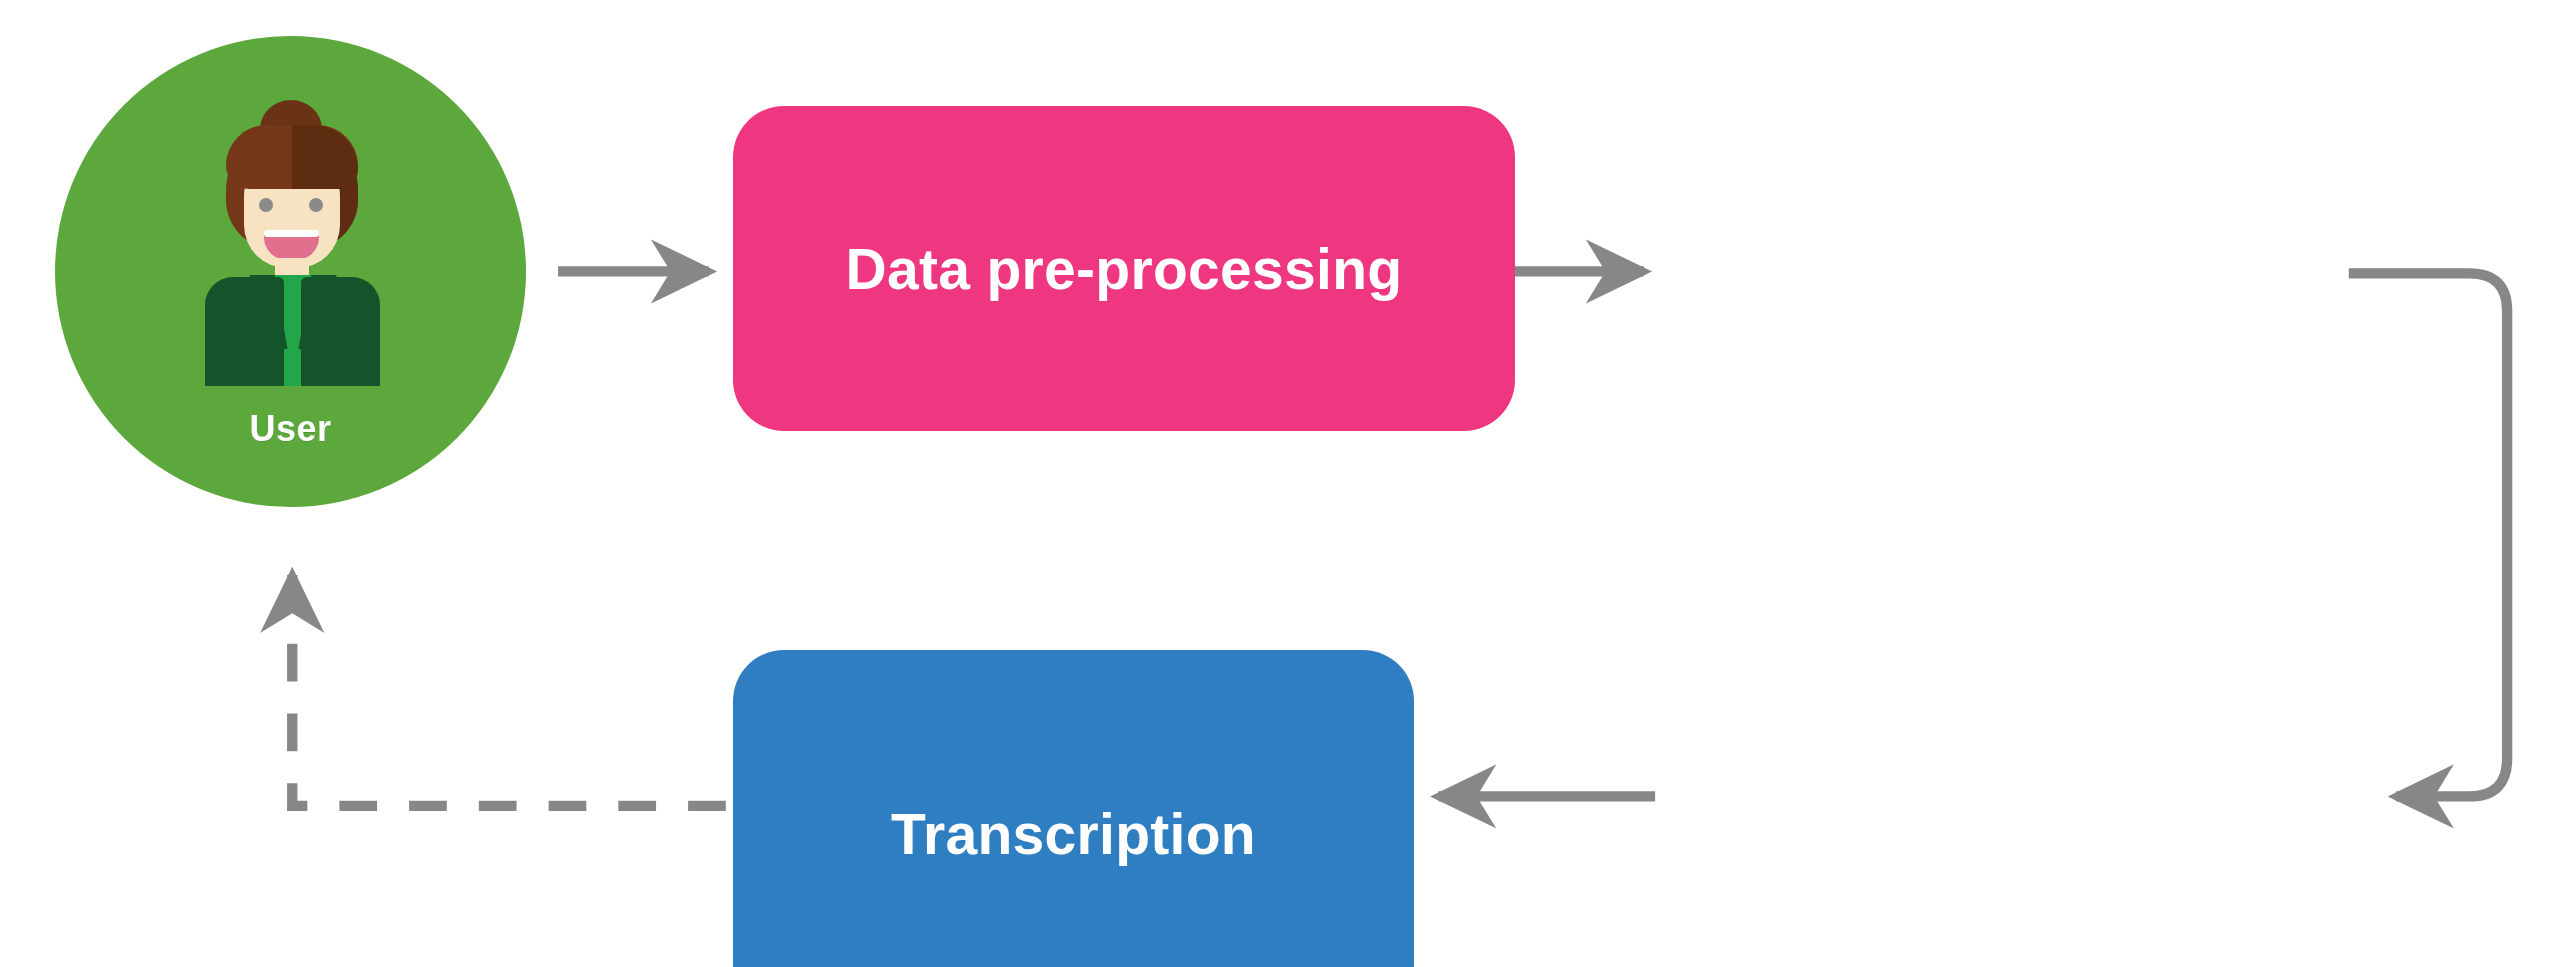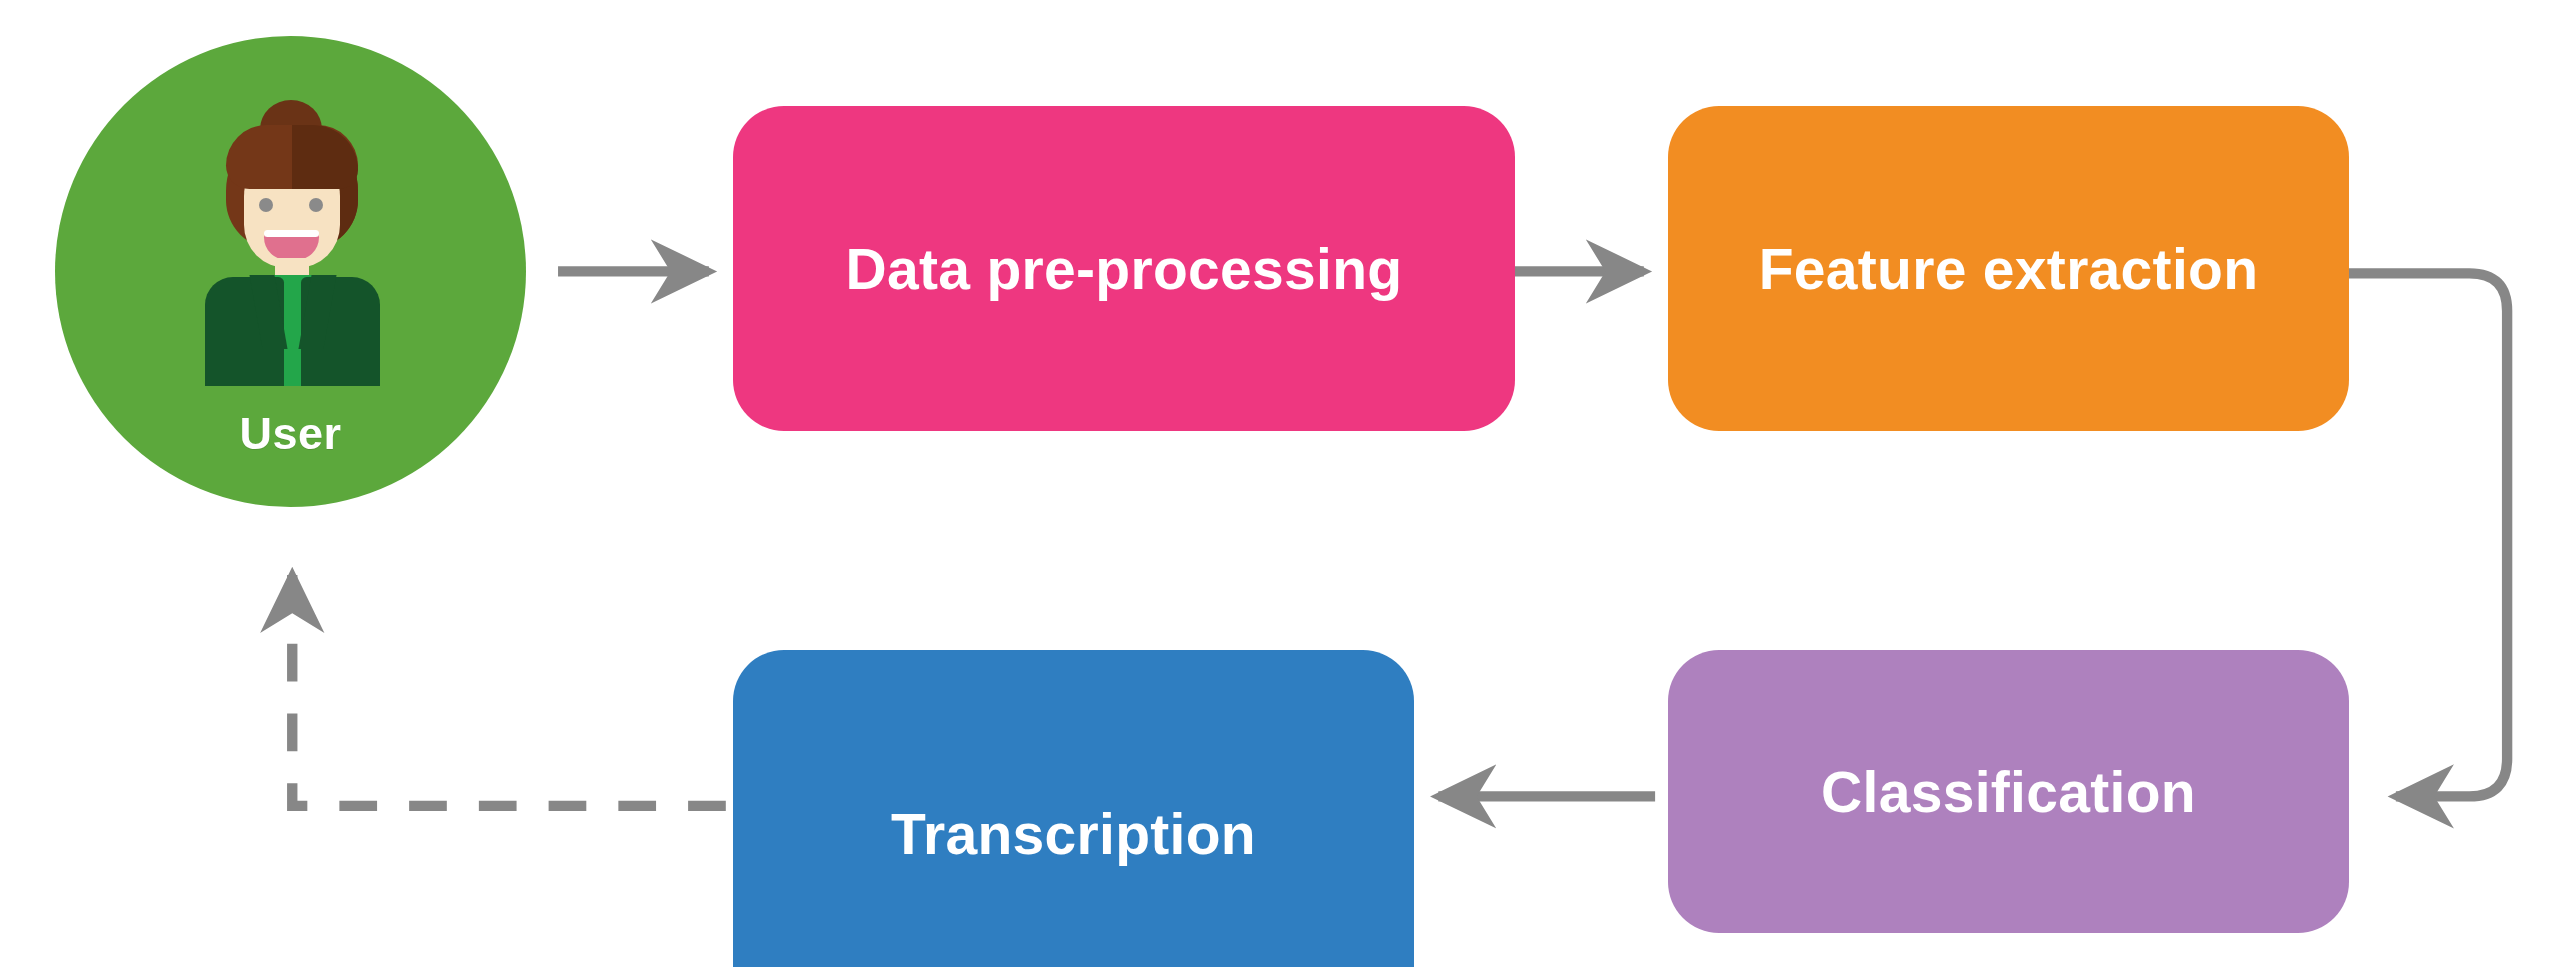--- a/index.html
+++ b/index.html
@@ -178,21 +178,21 @@
     left: 113px;
     top: 175px;
     width: 24.5px;
     height: 74px;
     background: #14542A;
     transform: skewX(-10deg);
   }
   .user-label {
     margin-top: 5.7px;
     color: #FFFFFF;
-    font-size: 45px;
+    font-size: 36px;
     font-weight: bold;
     letter-spacing: 0.5px;
     text-shadow: 0 0.9px 0 rgba(0,0,0,0.10);
   }
 
   
   .pbox {
     position: absolute;
     display: flex;
     align-items: center;
@@ -276,20 +276,18 @@
       <div class="av-jacket-l"></div>
       <div class="av-jacket-r"></div>
       <div class="av-collar-l"></div>
       <div class="av-collar-r"></div>
     </div>
     <div class="user-label">User</div>
   </div>
 
   <div class="pbox" id="box-preprocessing">Data pre-processing</div>
 
-  <div class="pbox" id="box-feature">Feature extraction</div>
 
   <div class="pbox" id="box-transcription">Transcription</div>
 
-  <div class="pbox" id="box-classification">Classification</div>
 
 </div>
 
 
 </body></html>

